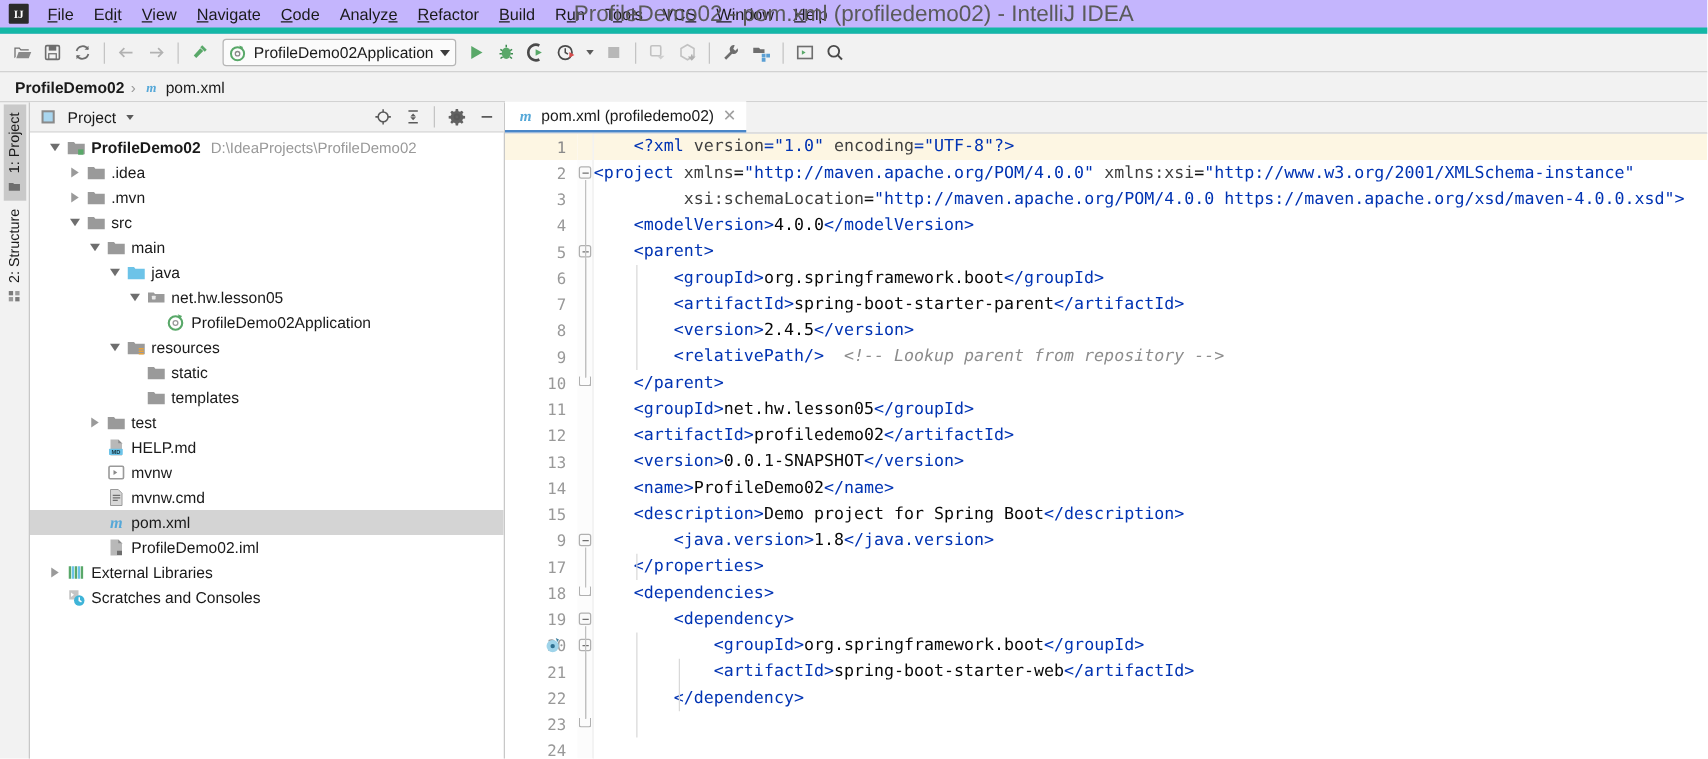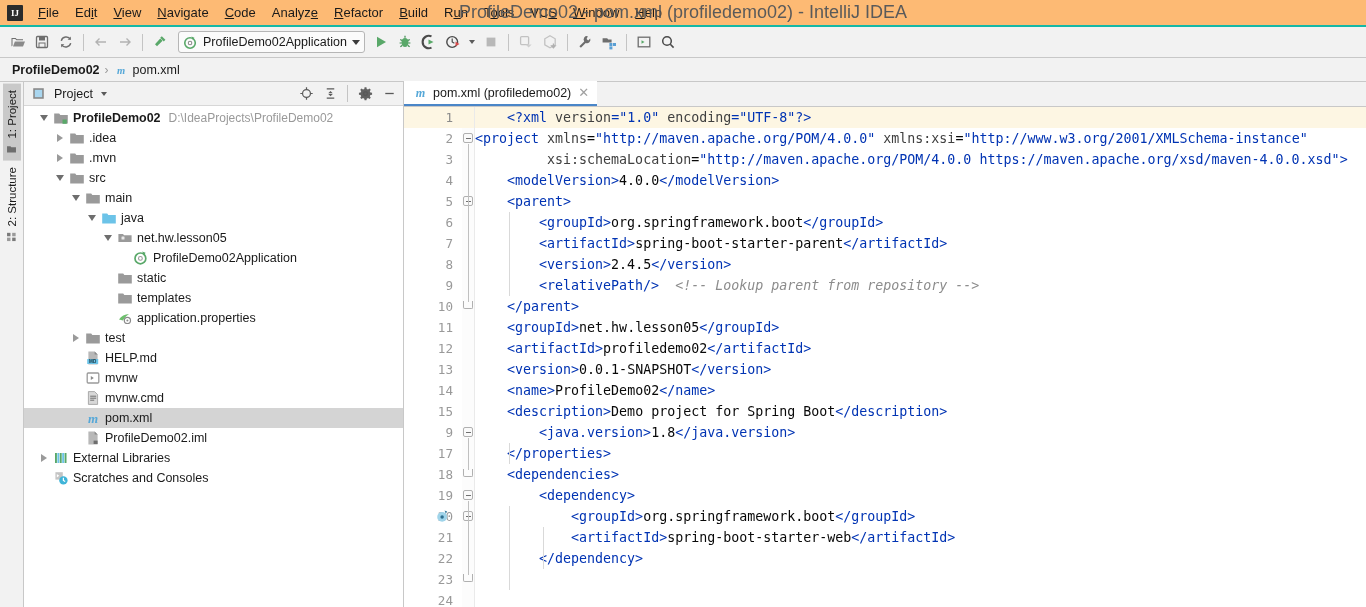--- a/index.html
+++ b/index.html
@@ -8,25 +8,25 @@
     width: 1366px; height: 607px;
     overflow: hidden;
     background: #ffffff;
     font-family: "Liberation Sans", sans-serif;
     -webkit-font-smoothing: antialiased;
   }
 
   
   .menubar {
     height: 27px;
-    background: #fdba74;
+    background: #c4b5fd;
     display: flex;
     align-items: center;
     position: relative;
-    border-bottom: 2px solid #14b8a6;
+    border-bottom: 5px solid #14b8a6;
   }
   .app-logo {
     width: 16px; height: 16px;
     margin: 0 7px 0 7px;
     background: #2b2b2b;
     color: #fff;
     font-size: 9px;
     font-weight: bold;
     display: flex; align-items: center; justify-content: center;
     font-family: "Liberation Serif", serif;
@@ -658,50 +658,51 @@
           <span class="ticon">
             <svg width="16" height="16" viewBox="0 0 16 16">
               <circle cx="7.4" cy="8.4" r="5.4" fill="none" stroke="#59a869" stroke-width="1.7"></circle>
               <circle cx="7.4" cy="8.4" r="1.9" fill="none" stroke="#9a9a9a" stroke-width="1.1"></circle>
               <path d="M9.2 1.4l3.4 1.4-1.7 2.6z" fill="#59a869"></path>
             </svg>
           </span>
           <span class="tlabel">ProfileDemo02Application</span>
         </div>
         <div class="trow">
+          <span style="width: 60px; flex: 0 0 auto;"></span>
+          <span class="tw">
+            <span class="arrow-d"></span>
+          </span>
+          <span class="ticon">
+            <svg width="16" height="16" viewBox="0 0 16 16">
+              <path d="M1.2 3.6h5l1.1 1.3h7.5v8.5H1.2z" fill="#9a9a9a"></path>
+              <path d="M10 9h4M10 11h4M10 13h4" stroke="#e8a33d" stroke-width="1.1"></path>
+            </svg>
+          </span>
+          <span class="tlabel">resources</span>
+        </div>
+        <div class="trow">
           <span style="width: 76px; flex: 0 0 auto;"></span>
           <span class="tw"></span>
           <span class="ticon">
             <svg width="16" height="16" viewBox="0 0 16 16">
               <path d="M1.2 3.6h5l1.1 1.3h7.5v8.5H1.2z" fill="#9a9a9a"></path>
             </svg>
           </span>
           <span class="tlabel">static</span>
         </div>
         <div class="trow">
           <span style="width: 76px; flex: 0 0 auto;"></span>
           <span class="tw"></span>
           <span class="ticon">
             <svg width="16" height="16" viewBox="0 0 16 16">
               <path d="M1.2 3.6h5l1.1 1.3h7.5v8.5H1.2z" fill="#9a9a9a"></path>
             </svg>
           </span>
           <span class="tlabel">templates</span>
-        </div>
-        <div class="trow">
-          <span style="width: 76px; flex: 0 0 auto;"></span>
-          <span class="tw"></span>
-          <span class="ticon">
-            <svg width="16" height="16" viewBox="0 0 16 16">
-              <path d="M2 9.6c2-3.4 6-5.4 10-5.6-3 2-4.4 3.8-6 6.4z" fill="#6cbf6c"></path>
-              <circle cx="10.4" cy="10.4" r="3.1" fill="none" stroke="#8a8a8a" stroke-width="1.2"></circle>
-              <circle cx="10.4" cy="10.4" r="1" fill="#8a8a8a"></circle>
-            </svg>
-          </span>
-          <span class="tlabel">application.properties</span>
         </div>
         <div class="trow">
           <span style="width: 44px; flex: 0 0 auto;"></span>
           <span class="tw">
             <span class="arrow-r"></span>
           </span>
           <span class="ticon">
             <svg width="16" height="16" viewBox="0 0 16 16">
               <path d="M1.2 3.6h5l1.1 1.3h7.5v8.5H1.2z" fill="#9a9a9a"></path>
             </svg>

